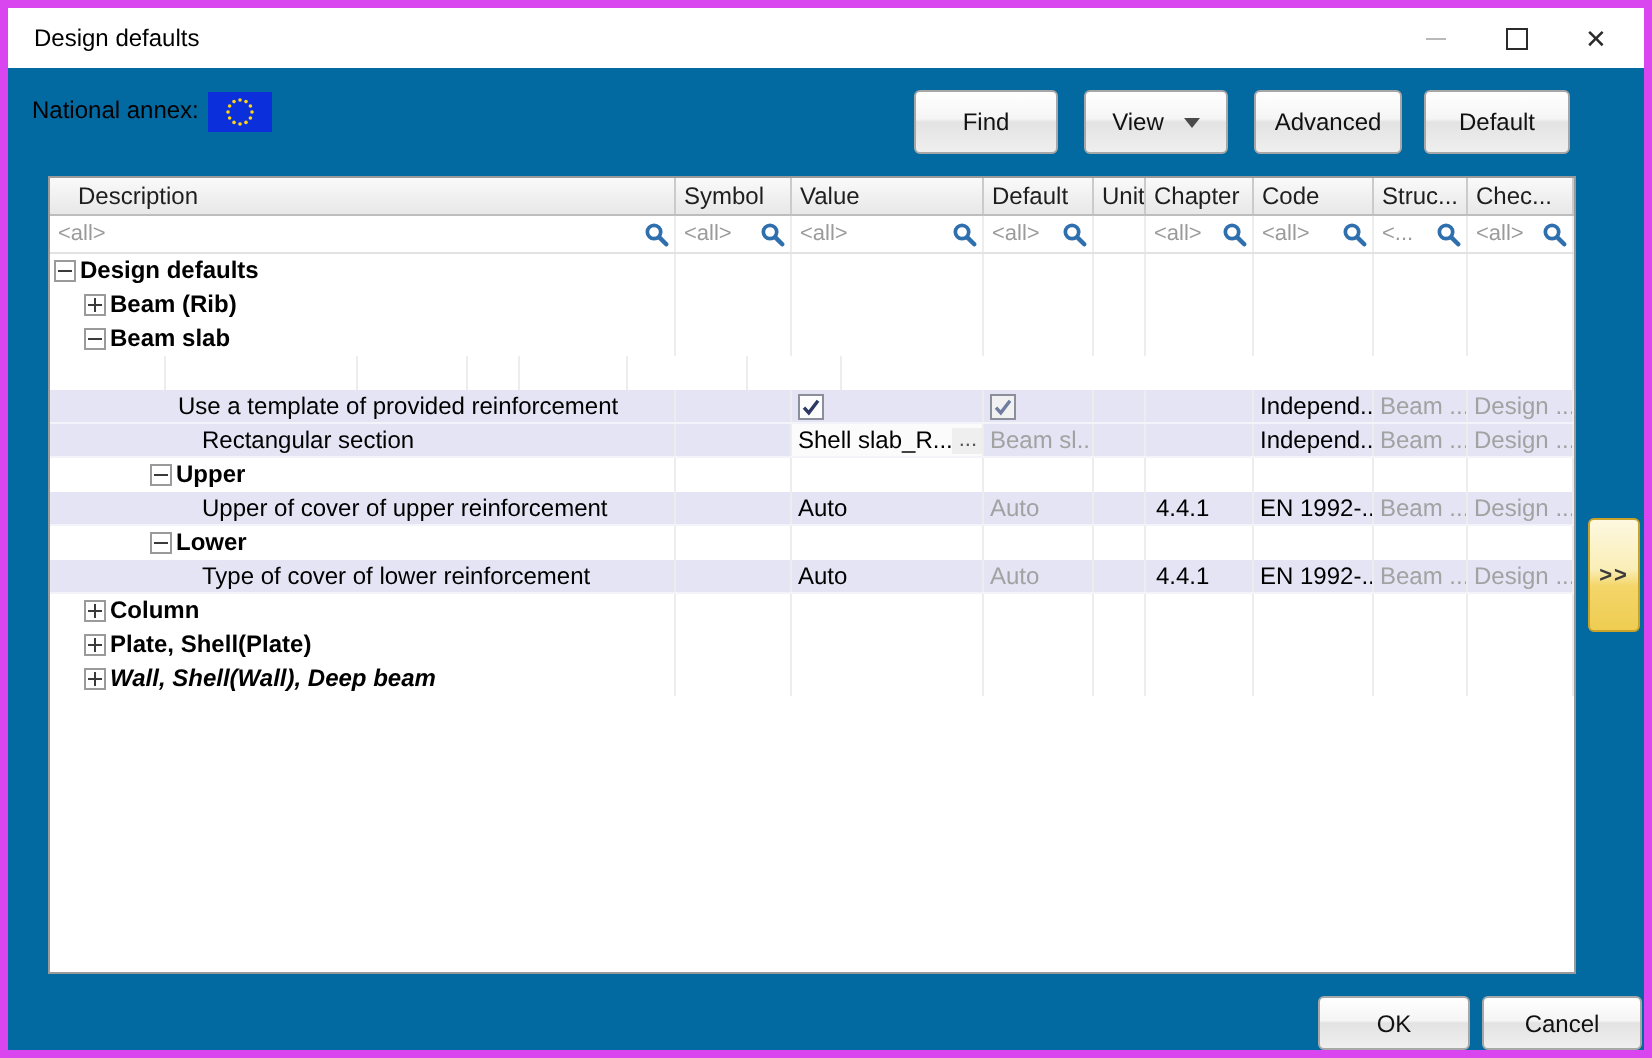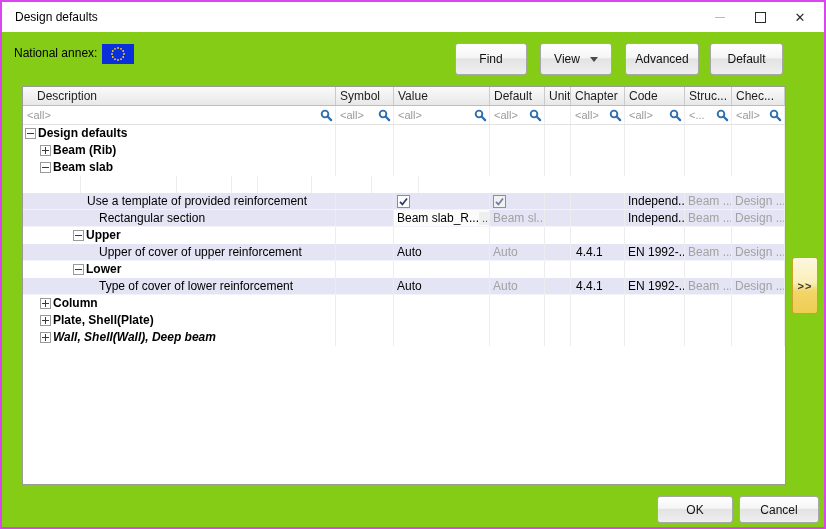--- a/index.html
+++ b/index.html
@@ -1,16 +1,16 @@
 <!DOCTYPE html>
 <html><head>
 <meta charset="utf-8">
 <style>
   html,body{margin:0;padding:0;background:#d8d8d8;font-family:"Liberation Sans",sans-serif;}
-  .dialog{position:relative;width:826px;height:529px;background:#84cc16;border:2px solid #d946ef;box-sizing:border-box;overflow:hidden;}
+  .dialog{position:relative;width:826px;height:529px;background:#0369a1;border:4px solid #d946ef;box-sizing:border-box;overflow:hidden;}
   
   .titlebar{position:absolute;left:0;top:0;width:100%;height:30px;background:#ffffff;}
   .title{position:absolute;left:13px;top:0;height:30px;line-height:30px;font-size:12px;color:#000;}
   .caps{position:absolute;right:4px;top:0;height:30px;display:flex;}
   .capbtn{width:40px;height:30px;display:flex;align-items:center;justify-content:center;cursor:default;}
   .min-glyph{width:10px;height:1px;background:#b9b9b9;}
   .max-glyph{width:9px;height:9px;border:1px solid #2b2b2b;}
   .close-glyph{font-size:13px;color:#2b2b2b;line-height:13px;}
   
   .annex-label{position:absolute;left:12px;top:44px;font-size:12px;color:#000;}
@@ -271,21 +271,21 @@
           <div class="cell" style="flex: 1 1 auto; width: 52px;">
             <span class="dim">Design ...</span>
           </div>
         </div>
         <div class="row hl">
           <div class="cell desc" style="flex: 0 0 auto; width: 313px;">
             <span class="treelabel" style="left: 76px;">Rectangular section</span>
           </div>
           <div class="cell" style="flex: 0 0 auto; width: 58px;"></div>
           <div class="cell editcell" style="flex: 0 0 auto; width: 96px;">
-            <span>Beam slab_R...</span>
+            <span>Shell slab_R...</span>
             <span class="browse">...</span>
           </div>
           <div class="cell" style="flex: 0 0 auto; width: 55px;">
             <span class="dim">Beam sl...</span>
           </div>
           <div class="cell" style="flex: 0 0 auto; width: 26px;"></div>
           <div class="cell" style="flex: 0 0 auto; width: 54px;"></div>
           <div class="cell" style="flex: 0 0 auto; width: 60px;">
             <span>Independ...</span>
           </div>

